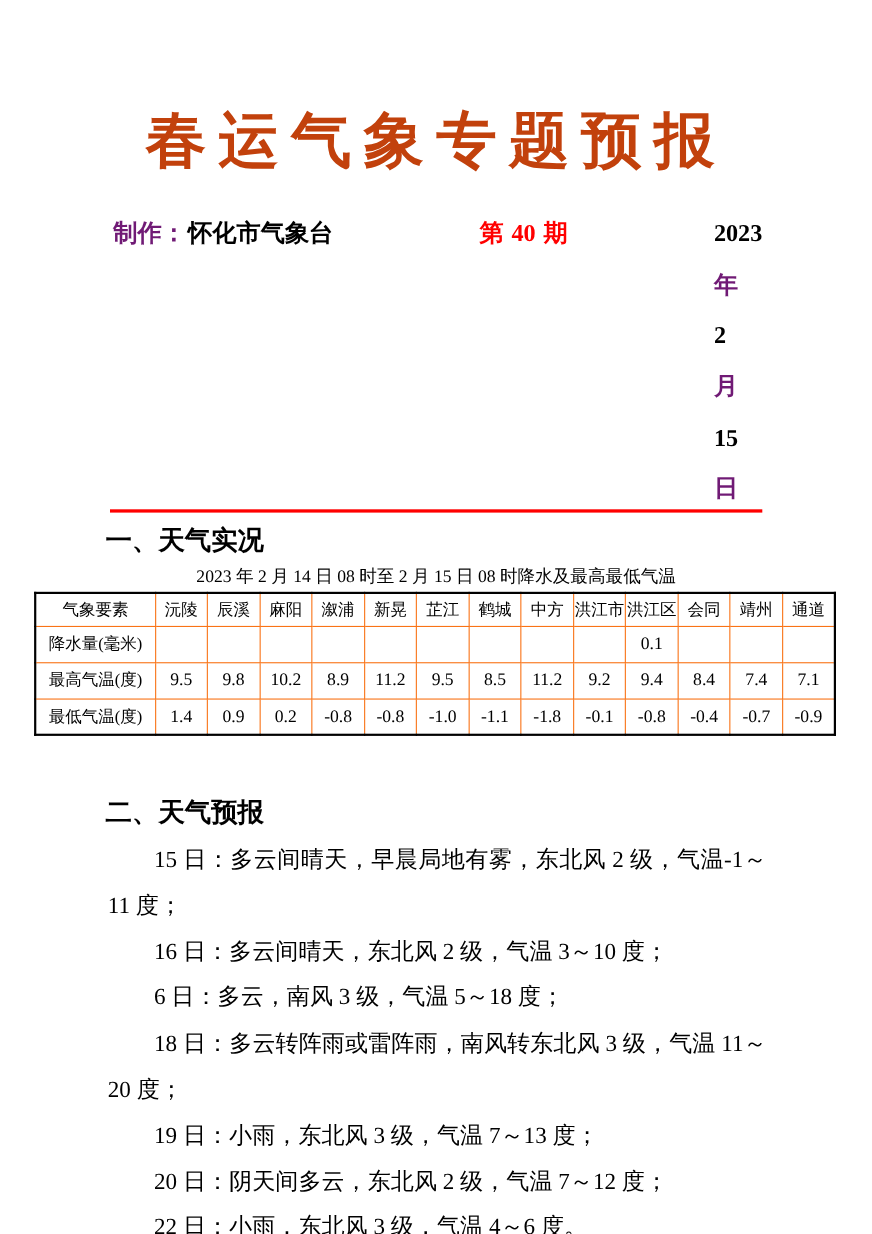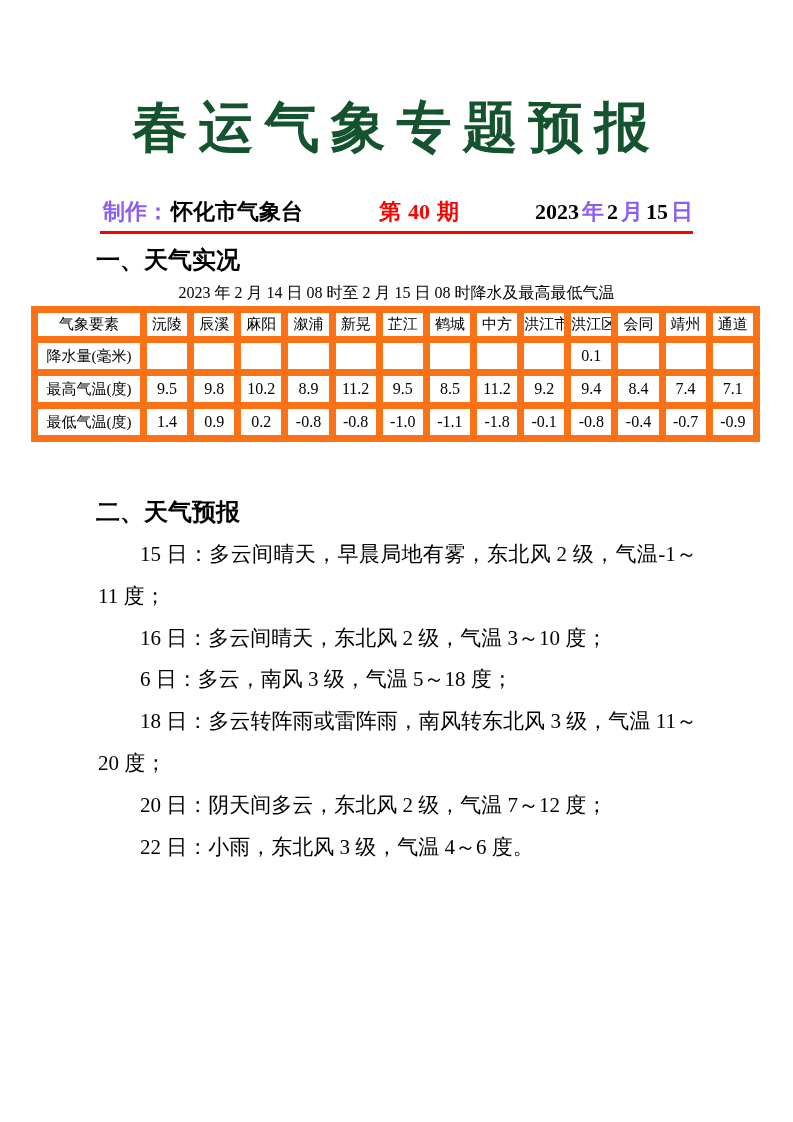--- a/index.html
+++ b/index.html
@@ -12,38 +12,38 @@
     overflow: hidden;
   }
   .page { width: 793px; height: 1122px; position: relative; }
 
   .doc-title {
     padding-top: 96px;
     text-align: center;
     font-size: 55px;
     line-height: 1.15;
     font-weight: bold;
-    color: #14532d;
+    color: #c2410c;
     letter-spacing: 11px;
     white-space: nowrap;
   }
 
   .meta-row {
     margin: 40px 100px 0 103px;
     display: flex;
     justify-content: space-between;
     align-items: baseline;
     font-size: 22px;
     font-weight: bold;
     line-height: 1.2;
   }
   .meta-left { display: flex; gap: 2px; }
   .meta-issue { display: flex; gap: 7px; color: #ff0000; }
-  .meta-date { display: flex; gap: 3px; }
-  .red { color: #8b5cf6; }
+  .meta-date { display: flex; gap: 20px; flex-direction: column; }
+  .red { color: #701a75; }
 
   .red-rule {
     margin: 5px 100px 0 100px;
     border-top: 3.5px solid #ff0000;
     height: 0;
   }
 
   .section-heading {
     margin-left: 96px;
     font-size: 24px;
@@ -62,21 +62,21 @@
   }
 
   table.weather {
     margin: 4px 0 0 31px;
     width: 729px;
     border-collapse: collapse;
     table-layout: fixed;
     border: 2px solid #000;
   }
   table.weather th, table.weather td {
-    border: 7px solid #f97316;
+    border: 1px solid #f97316;
     text-align: center;
     vertical-align: middle;
     overflow: hidden;
     white-space: nowrap;
   }
   table.weather th {
     font-weight: normal;
     font-size: 15px;
     height: 30px;
   }
@@ -198,17 +198,18 @@
       </tbody>
   </table>
 
   <div class="section-heading second">二、天气预报</div>
 
   <div class="forecast-body" id="forecast-body">
   <p>15 日：多云间晴天，早晨局地有雾，东北风 2 级，气温-1～11 度；</p>
       <p>16 日：多云间晴天，东北风 2 级，气温 3～10 度；</p>
       <p>6 日：多云，南风 3 级，气温 5～18 度；</p>
       <p>18 日：多云转阵雨或雷阵雨，南风转东北风 3 级，气温 11～20 度；</p>
+      <p>19 日：小雨，东北风 3 级，气温 7～13 度；</p>
       <p>20 日：阴天间多云，东北风 2 级，气温 7～12 度；</p>
       <p>22 日：小雨，东北风 3 级，气温 4～6 度。</p>
     </div>
 
 </div>
 
 </body></html>

